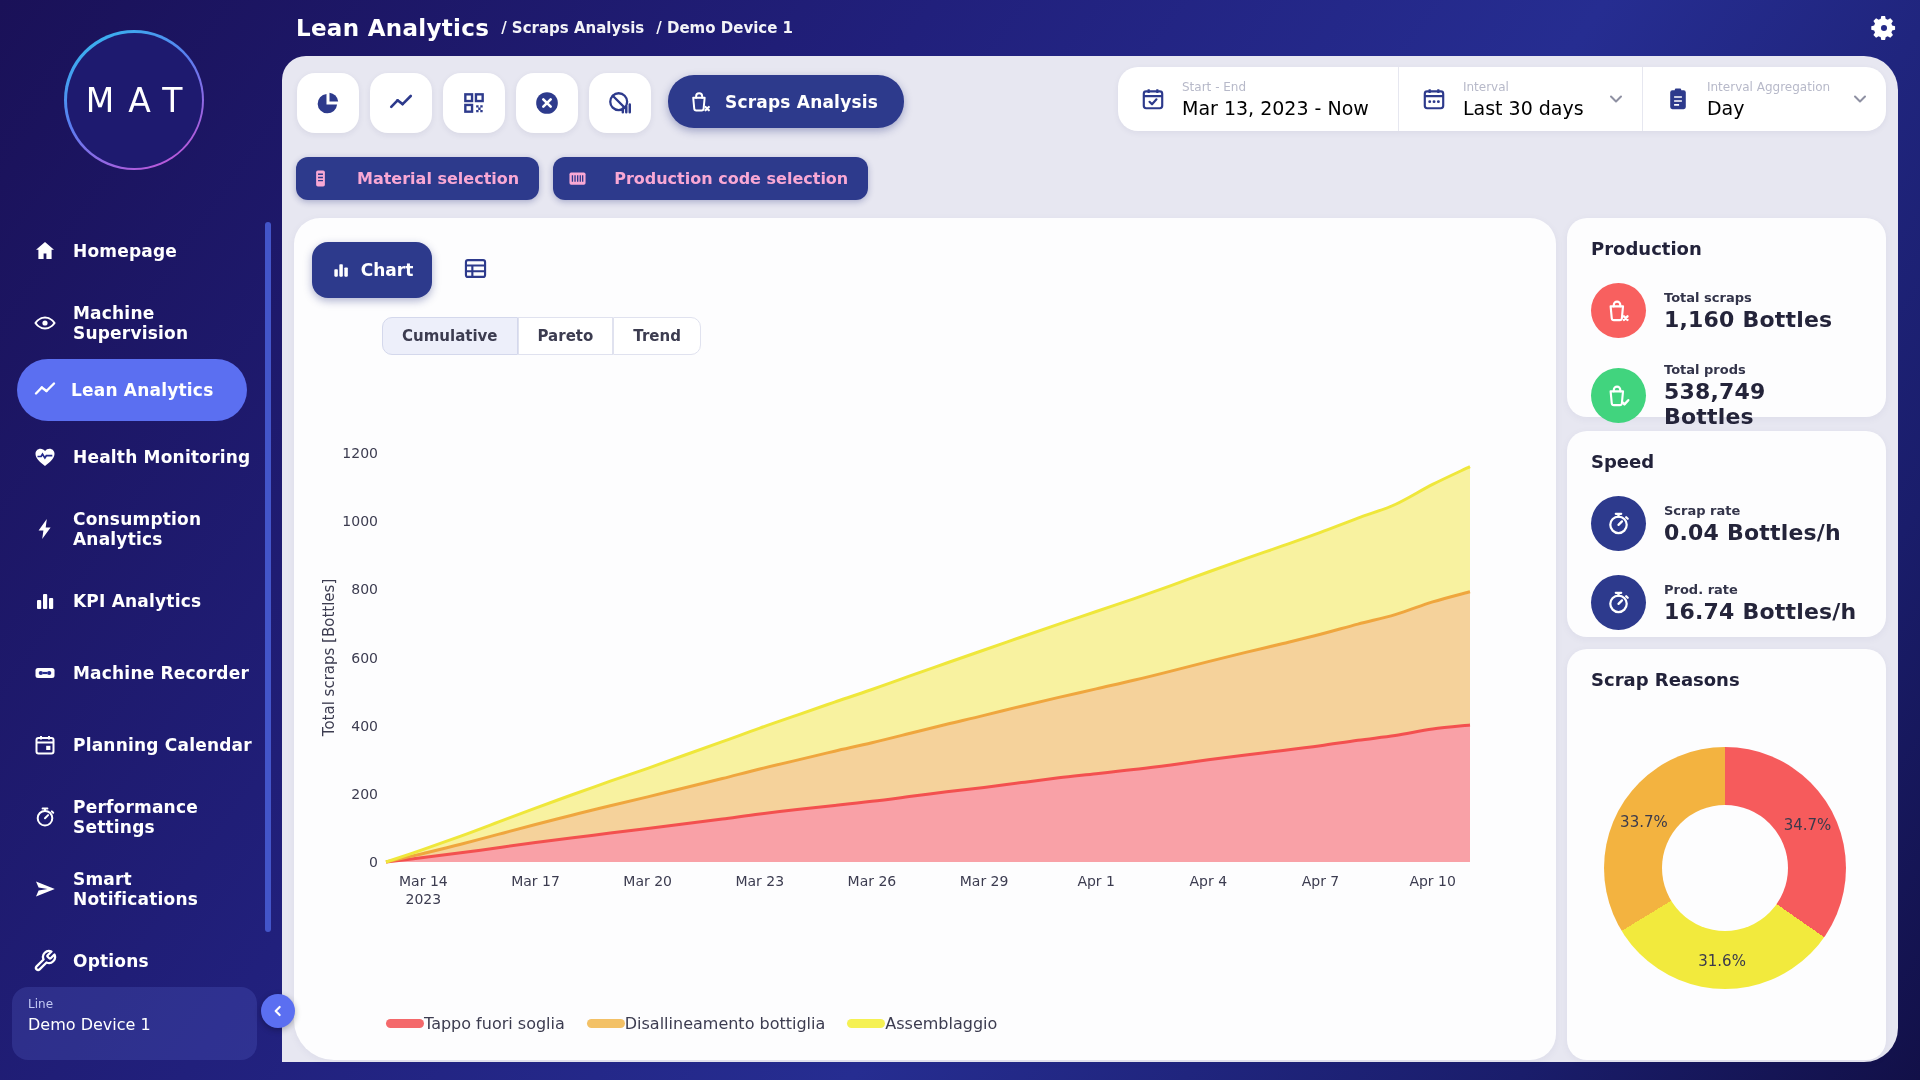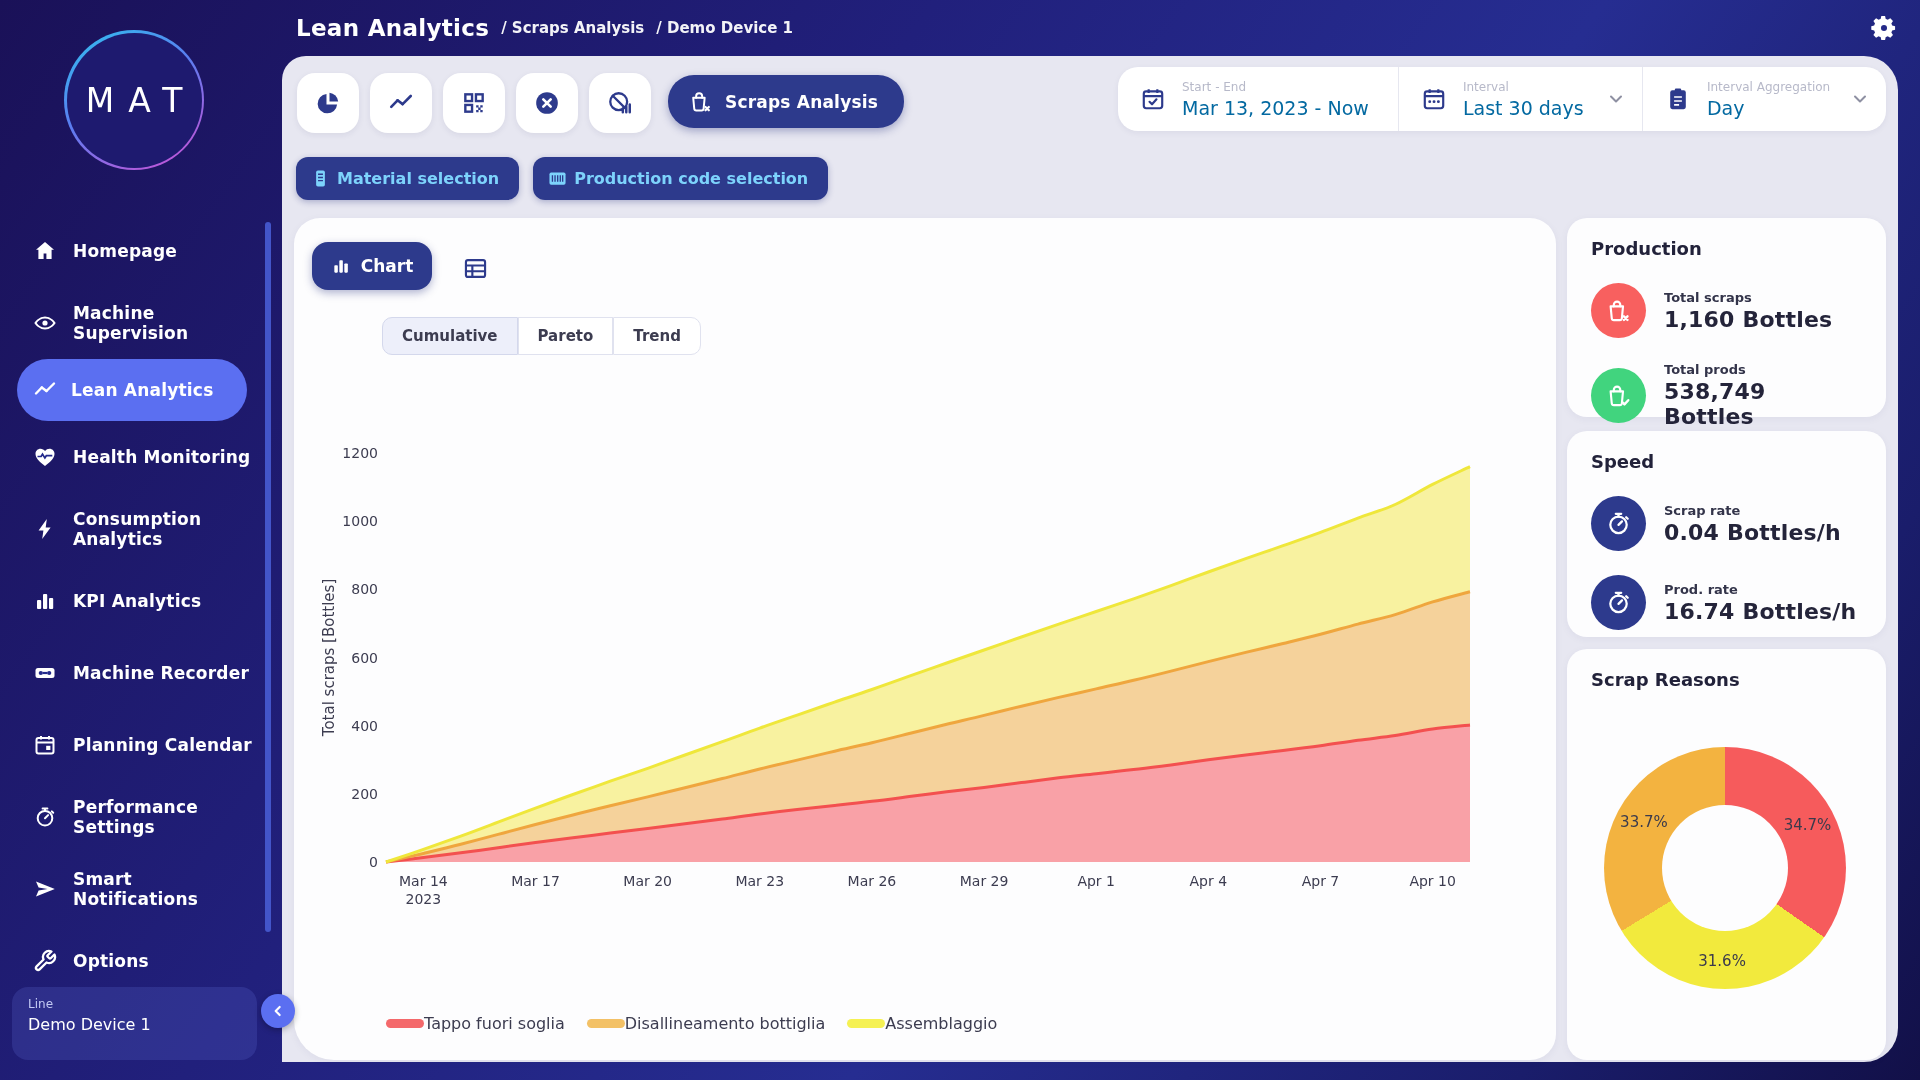--- a/index.html
+++ b/index.html
@@ -53,35 +53,35 @@
   .scraps-btn .lbl { font-size:17px; font-weight:800; letter-spacing:.2px; }
 
   .selector-card { position:absolute; left:836px; top:11px; width:768px; height:64px; background:#fff; border-radius:20px;
                    box-shadow:0 2px 6px rgba(40,40,90,.06); display:flex; align-items:stretch; }
   .selector { flex:1; display:flex; align-items:center; padding:0 16px 0 22px; position:relative; cursor:pointer; }
   .selector + .selector { border-left:1px solid #e6e7f0; }
   .selector .sel-ic { width:26px; height:26px; color:#2d3a8c; margin-right:16px; flex:0 0 26px; }
   .selector .sel-ic svg { width:26px; height:26px; }
   .selector .sel-texts { display:flex; flex-direction:column; gap:3px; min-width:0; }
   .selector .sel-label { font-size:12px; color:#b7b9c9; }
-  .selector .sel-value { font-size:19px; color:#0369a1; white-space:nowrap; }
+  .selector .sel-value { font-size:19px; color:#000000; white-space:nowrap; }
   .selector .sel-chevron { margin-left:auto; width:20px; height:20px; color:#8e90a2; }
   .selector .sel-chevron svg { width:20px; height:20px; }
   .selector:nth-child(1) { flex:1.18; }
 
   .pill-row { position:absolute; left:14px; top:101px; display:flex; gap:14px; }
-  .filter-pill { height:43px; border-radius:12px; background:#2d3a8c; color:#7dd3fc; display:flex; align-items:center;
-                 gap:6px; padding:0 20px 0 14px; box-shadow:0 2px 6px rgba(30,40,120,.3); cursor:pointer; }
+  .filter-pill { height:43px; border-radius:12px; background:#2d3a8c; color:#f9a8d4; display:flex; align-items:center;
+                 gap:26px; padding:0 20px 0 14px; box-shadow:0 2px 6px rgba(30,40,120,.3); cursor:pointer; }
   .filter-pill svg { width:21px; height:21px; }
   .filter-pill .lbl { font-size:16px; font-weight:700; }
 
   
   .chart-card { position:absolute; left:12px; top:162px; width:1262px; height:842px; background:#fdfdfe;
                 border-radius:26px 26px 26px 40px; box-shadow:0 2px 8px rgba(40,40,90,.05); }
-  .chart-btn { position:absolute; left:18px; top:24px; width:120px; height:48px; border-radius:16px; background:#2d3a8c;
+  .chart-btn { position:absolute; left:18px; top:24px; width:120px; height:56px; border-radius:16px; background:#2d3a8c;
                color:#fff; display:flex; align-items:center; justify-content:center; gap:10px; cursor:pointer;
                box-shadow:0 3px 8px rgba(30,40,120,.35); }
   .chart-btn svg { width:20px; height:20px; }
   .chart-btn .lbl { font-size:17px; font-weight:800; }
   .table-btn { position:absolute; left:168px; top:37px; width:27px; height:27px; color:#2d3a8c; cursor:pointer; }
   .table-btn svg { width:27px; height:27px; }
   .tabs { position:absolute; left:88px; top:99px; display:flex; }
   .tab { height:38px; padding:0 19px; display:flex; align-items:center; background:#fff; border:1px solid #e0e2ef;
          font-size:15px; font-weight:700; color:#3c3c50; cursor:pointer; }
   .tab:first-child { border-radius:10px 0 0 10px; }

